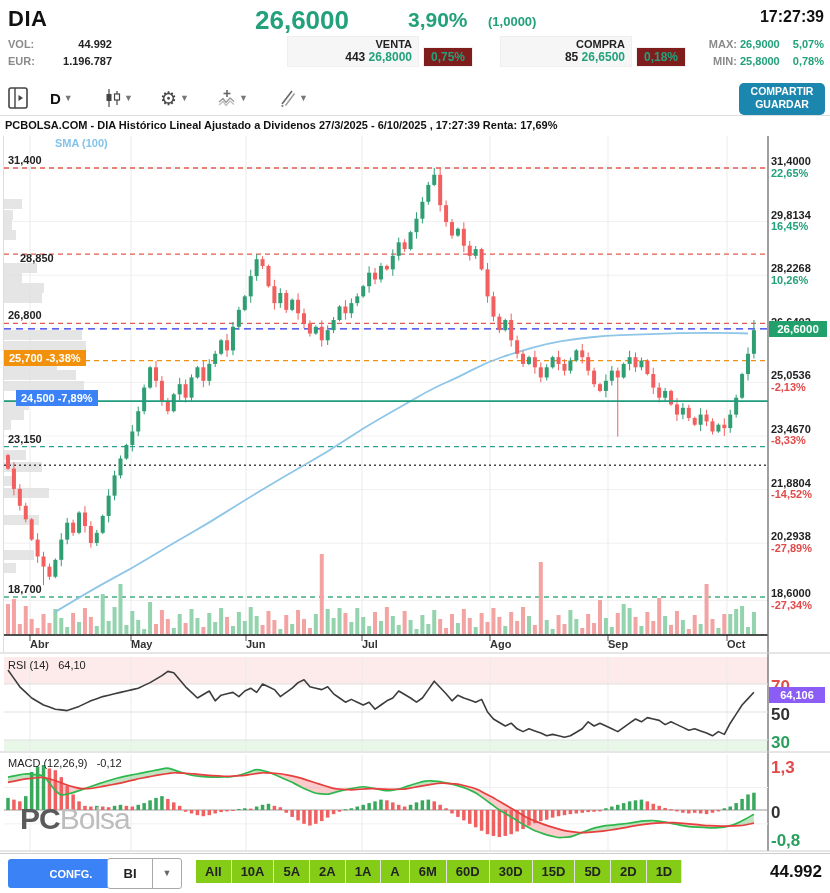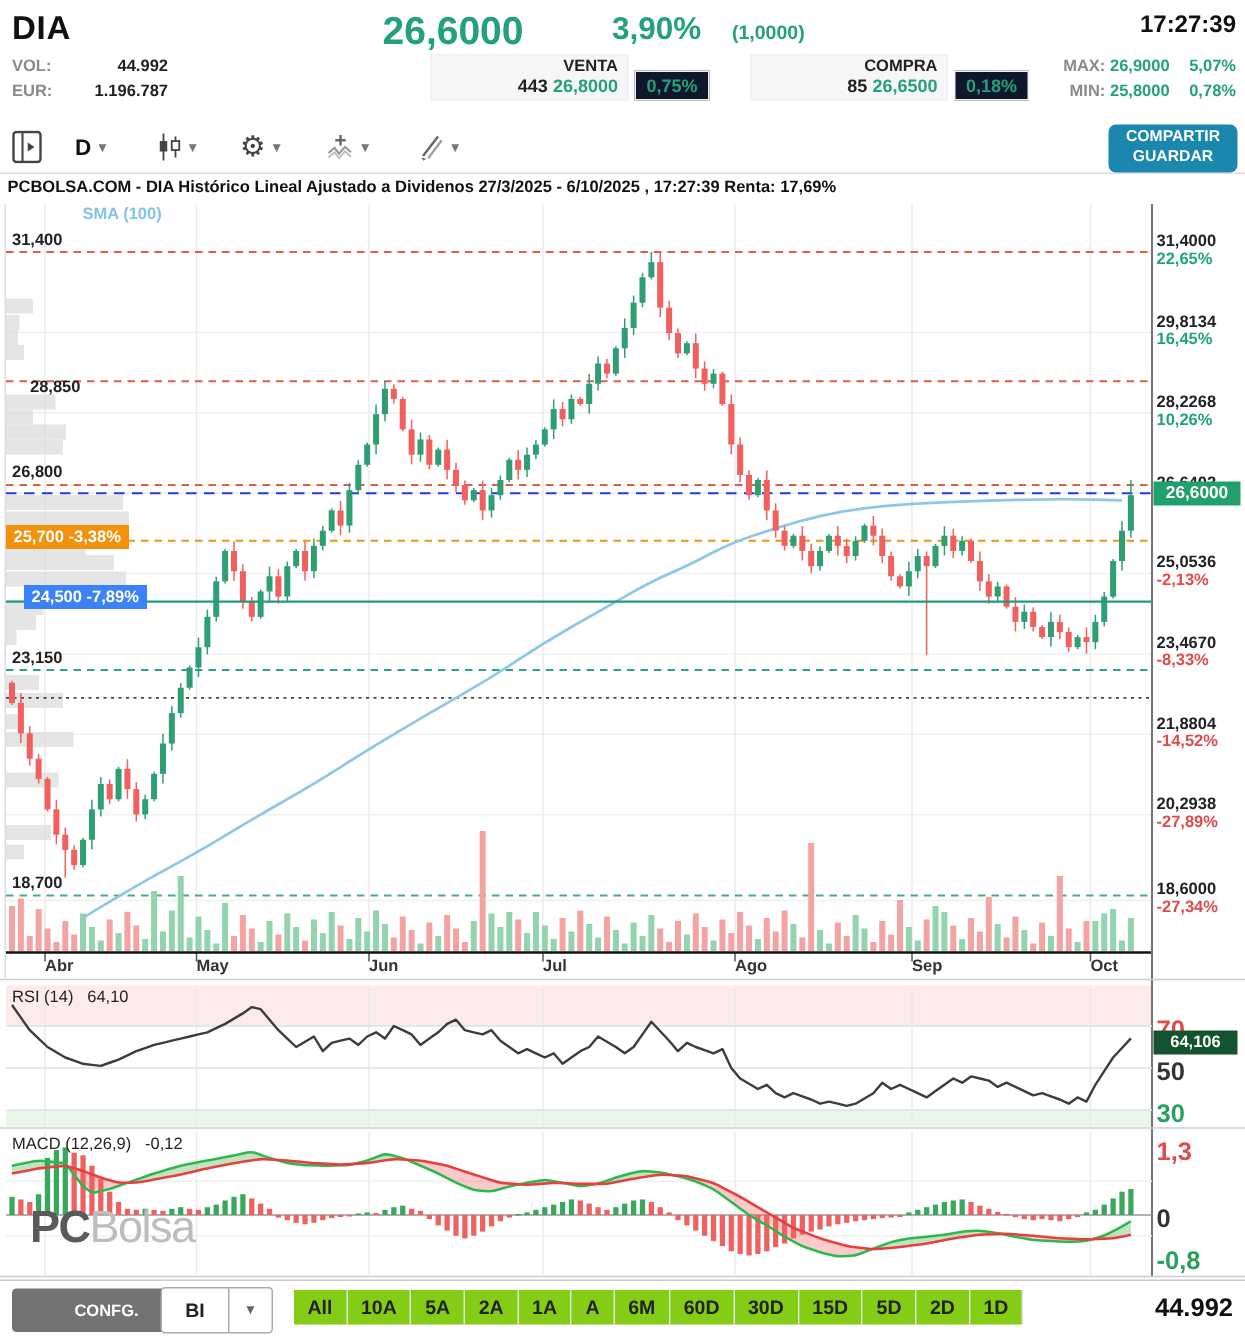--- a/index.html
+++ b/index.html
@@ -13,21 +13,21 @@
   .bigpct{left:408px;top:8px;font-size:21px;font-weight:bold;color:#23a17b;}
   .bigabs{left:488px;top:14px;font-size:13px;font-weight:bold;color:#23a17b;}
   .clock{right:6px;top:8px;font-size:16px;font-weight:bold;color:#111;}
   .sideL{left:8px;font-size:11px;font-weight:bold;color:#8a8a8a;}
   .sideV{left:50px;width:62px;text-align:right;font-size:11px;font-weight:bold;color:#222;}
   .qgroup{display:flex;align-items:flex-end;gap:4px;}
   .qbox{background:#f6f6f6;border:1px solid #efefef;padding:1px 6px 2px 6px;min-width:118px;}
   .qlabel{text-align:right;font-size:11px;font-weight:bold;color:#222;}
   .qvals{text-align:right;font-size:12px;font-weight:bold;color:#222;white-space:nowrap;}
   .qvals .gp{color:#23a17b;}
-  .qpct{background:#0f172a;border:1px solid #efefef;padding:2px 7px;font-size:12px;font-weight:bold;color:#23a17b;}
+  .qpct{background:#7f1d1d;border:1px solid #efefef;padding:2px 7px;font-size:12px;font-weight:bold;color:#23a17b;}
   .mm{font-size:11px;font-weight:bold;white-space:nowrap;text-align:right;}
   .mm .lab{color:#8a8a8a;} .mm .val{color:#23a17b;} .mm .pct{color:#23a17b;margin-left:10px;}
   
   .toolbar{left:0;top:82px;width:830px;height:33px;border-bottom:1px solid #ddd;}
   .tbtn{position:absolute;top:3px;height:26px;display:flex;align-items:center;gap:3px;color:#333;cursor:pointer;}
   .caret{font-size:9px;color:#777;}
   .tfD{font-size:15px;font-weight:bold;color:#111;}
   .sharebtn{position:absolute;right:5px;top:1px;width:86px;height:30px;background:#1b87ae;border-radius:5px;
             color:#fff;font-size:10.5px;font-weight:bold;text-align:center;line-height:13px;padding-top:2px;cursor:pointer;}
   
@@ -37,26 +37,26 @@
   .badge{font-size:11px;font-weight:bold;color:#fff;padding:2px 5px;white-space:nowrap;}
   .rlab{left:771px;width:58px;line-height:11.5px;white-space:nowrap;}
   .rlab .p{font-size:11px;font-weight:bold;color:#222;}
   .rlab .c{font-size:11px;font-weight:bold;}
   .pos{color:#23a17b;} .neg{color:#e14b4b;}
   .pricebadge{left:769px;width:52px;background:#21a06c;color:#fff;font-size:11.5px;font-weight:bold;
               text-align:center;padding:2px 3px;}
   .month{font-size:11px;font-weight:bold;color:#333;top:638px;}
   .panlab{font-size:11px;font-weight:normal;color:#222;white-space:nowrap;}
   .axnum{left:771px;font-size:17px;font-weight:bold;}
-  .rsibadge{left:769px;top:687px;background:#14532d;color:#fff;font-size:11px;font-weight:bold;padding:2px 4px;width:48px;text-align:center;}
+  .rsibadge{left:769px;top:687px;background:#8b5cf6;color:#fff;font-size:11px;font-weight:bold;padding:2px 4px;width:48px;text-align:center;}
   .watermark{left:20px;top:802px;font-size:30px;font-weight:bold;color:#5a5a5a;letter-spacing:-1px;}
   .watermark .lite{color:#bdbdbd;font-weight:normal;}
   
   .bottombar{left:0;top:853px;width:830px;height:40px;border-top:1px solid #ccc;background:#fff;}
-  .confg{position:absolute;left:8px;top:5px;width:108px;height:29px;background:#737373;border:none;border-radius:3px;
+  .confg{position:absolute;left:8px;top:5px;width:108px;height:29px;background:#3b82f6;border:none;border-radius:3px;
          color:#fff;font-weight:bold;font-size:11px;cursor:pointer;padding-left:24px;}
   .intervalbox{position:absolute;left:107px;top:4px;height:29px;border:1px solid #aaa;border-radius:3px;display:flex;background:#fff;cursor:pointer;}
   .intervalbox .iv{width:44px;text-align:center;font-size:13px;font-weight:bold;line-height:29px;}
   .intervalbox .ic{width:28px;text-align:center;border-left:1px solid #aaa;line-height:29px;font-size:9px;color:#666;}
   .ranges{position:absolute;left:196px;top:6px;display:flex;}
   .rbtn{padding:4px 9px;font-size:13px;font-weight:bold;color:#222;border-right:1px solid #e2e2e2;cursor:pointer;background:#84cc16;border-top:none;border-bottom:none;border-left:none;}
   .total{position:absolute;right:8px;top:8px;font-size:17px;font-weight:bold;color:#111;}
 </style>
 </head>
 <body>

